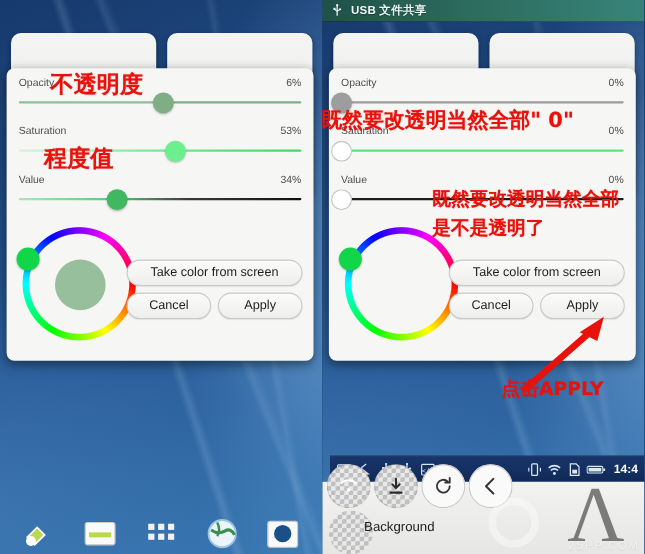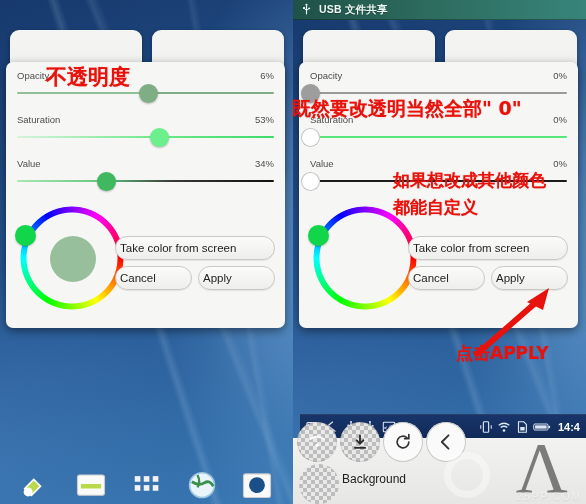--- a/index.html
+++ b/index.html
@@ -77,21 +77,21 @@
     -webkit-mask: radial-gradient(circle, transparent 45px, #000 46px, #000 51px, transparent 52px);
             mask: radial-gradient(circle, transparent 45px, #000 46px, #000 51px, transparent 52px);
   }
   .wheel-knob { position:absolute; width:21px; height:21px; border-radius:50%; left:9px; top:25px; box-shadow:0 1px 2px rgba(0,0,0,.22); }
   .wheel-center { position:absolute; left:44px; top:36px; width:46px; height:46px; border-radius:50%; }
 
   .btncol { position:absolute; right:10px; top:36px; width:160px; display:flex; flex-direction:column; gap:6px; align-items:flex-end; }
   .btn {
     background: linear-gradient(180deg,#fbfbfa 0%,#eeeeec 100%);
     border: 1px solid #c9c9c6; border-radius: 13px;
-    font-size: 11.5px; color: #1e1e1e; text-align: left;
+    font-size: 11.5px; color: #1e1e1e; text-align: center;
     padding: 5px 4px; box-shadow: 0 1px 1px rgba(0,0,0,.08);
   }
   .btn.wide { width: 160px; }
   .btnrow { display:flex; gap:6px; width:160px; }
   .btn.half { flex:1; }
 
   
   .ann {
     position: absolute; z-index: 9; color: #e8120c; font-weight: bold;
     font-family: "DejaVu Sans", sans-serif; white-space: nowrap;
@@ -113,21 +113,21 @@
   .nav-left { display:flex; align-items:center; gap:5px; }
   .nav-right { margin-left:auto; display:flex; align-items:center; gap:4px; }
   .nav-ico { width:14px; height:14px; color:#dde7f5; display:flex; align-items:center; justify-content:center; }
   .nav-ico svg { width:100%; height:100%; }
   .nav-time { color:#ffffff; font-size:11px; font-weight:bold; margin-left:3px; }
 
   .sheet {
     position:absolute; left:0; right:0; bottom:0; height:66px; z-index:5;
     background: linear-gradient(180deg,#f2f2f0 0%,#e6e6e4 100%);
   }
-  .sheet-label { position:absolute; left:38px; top:34px; font-size:12px; color:#1d1d1d;margin-left:11px; }
+  .sheet-label { position:absolute; left:38px; top:34px; font-size:12px; color:#1d1d1d; }
   .roundbtns { position:absolute; left:4px; top:-16px; display:flex; gap:3px; align-items:center; }
   .rb { width:40px; height:40px; border-radius:50%; display:flex; align-items:center; justify-content:center; }
   .rb.chk {
     background-image:
       linear-gradient(45deg,#bdbdbd 25%,transparent 25%,transparent 75%,#bdbdbd 75%,#bdbdbd),
       linear-gradient(45deg,#bdbdbd 25%,#e9e9e9 25%,#e9e9e9 75%,#bdbdbd 75%,#bdbdbd);
     background-size:8px 8px; background-position:0 0,4px 4px;
     box-shadow: inset 0 0 0 1px rgba(0,0,0,.10);
   }
   .rb.plain { background:#fafafa; box-shadow: inset 0 0 0 1px #c8c8c8; }
@@ -196,20 +196,21 @@
           <div class="btn wide">Take color from screen</div>
           <div class="btnrow">
             <div class="btn half">Cancel</div>
             <div class="btn half">Apply</div>
           </div>
         </div>
       </div>
     </div>
 
     <div class="ann" style="left:46px; top:63px; font-size:21px;">不透明度</div>
+    <div class="ann" style="left:40px; top:130px; font-size:21px;">程度值</div>
 
     <div class="dock">
       <div class="dock-ico">
         <svg viewBox="0 0 32 32">
             <path d="M6 20 L14 12 L20 18 L12 26 Z" fill="#b9d94a" stroke="#fff" stroke-width="1.5"></path>
             <circle cx="9" cy="23" r="4" fill="#fff"></circle>
           </svg>
       </div>
       <div class="dock-ico">
         <svg viewBox="0 0 32 32">
@@ -300,22 +301,22 @@
           <div class="btn wide">Take color from screen</div>
           <div class="btnrow">
             <div class="btn half">Cancel</div>
             <div class="btn half">Apply</div>
           </div>
         </div>
       </div>
     </div>
 
     <div class="ann" style="left:-1px; top:96px; font-size:19px;">既然要改透明当然全部" 0"</div>
-    <div class="ann" style="left:100px; top:169px; font-size:17px;">如果想改成其他颜色</div>
-    <div class="ann" style="left:100px; top:196px; font-size:17px;">都能自定义</div>
+    <div class="ann" style="left:100px; top:169px; font-size:17px;">既然要改透明当然全部</div>
+    <div class="ann" style="left:100px; top:196px; font-size:17px;">是不是透明了</div>
     <div class="ann" style="left:163px; top:342px; font-size:17px;">点击APPLY</div>
 
     <svg class="arrow" viewBox="0 0 120 90" style="left:160px; top:276px; width:120px; height:90px;">
       <path d="M24 78 L88 22" stroke="#e8120c" stroke-width="6" fill="none" stroke-linecap="round"></path>
       <path d="M96 12 L74 26 L90 34 Z" fill="#e8120c"></path>
     </svg>
 
     <div class="navbar">
       <div class="nav-left">
         <span class="nav-ico">

